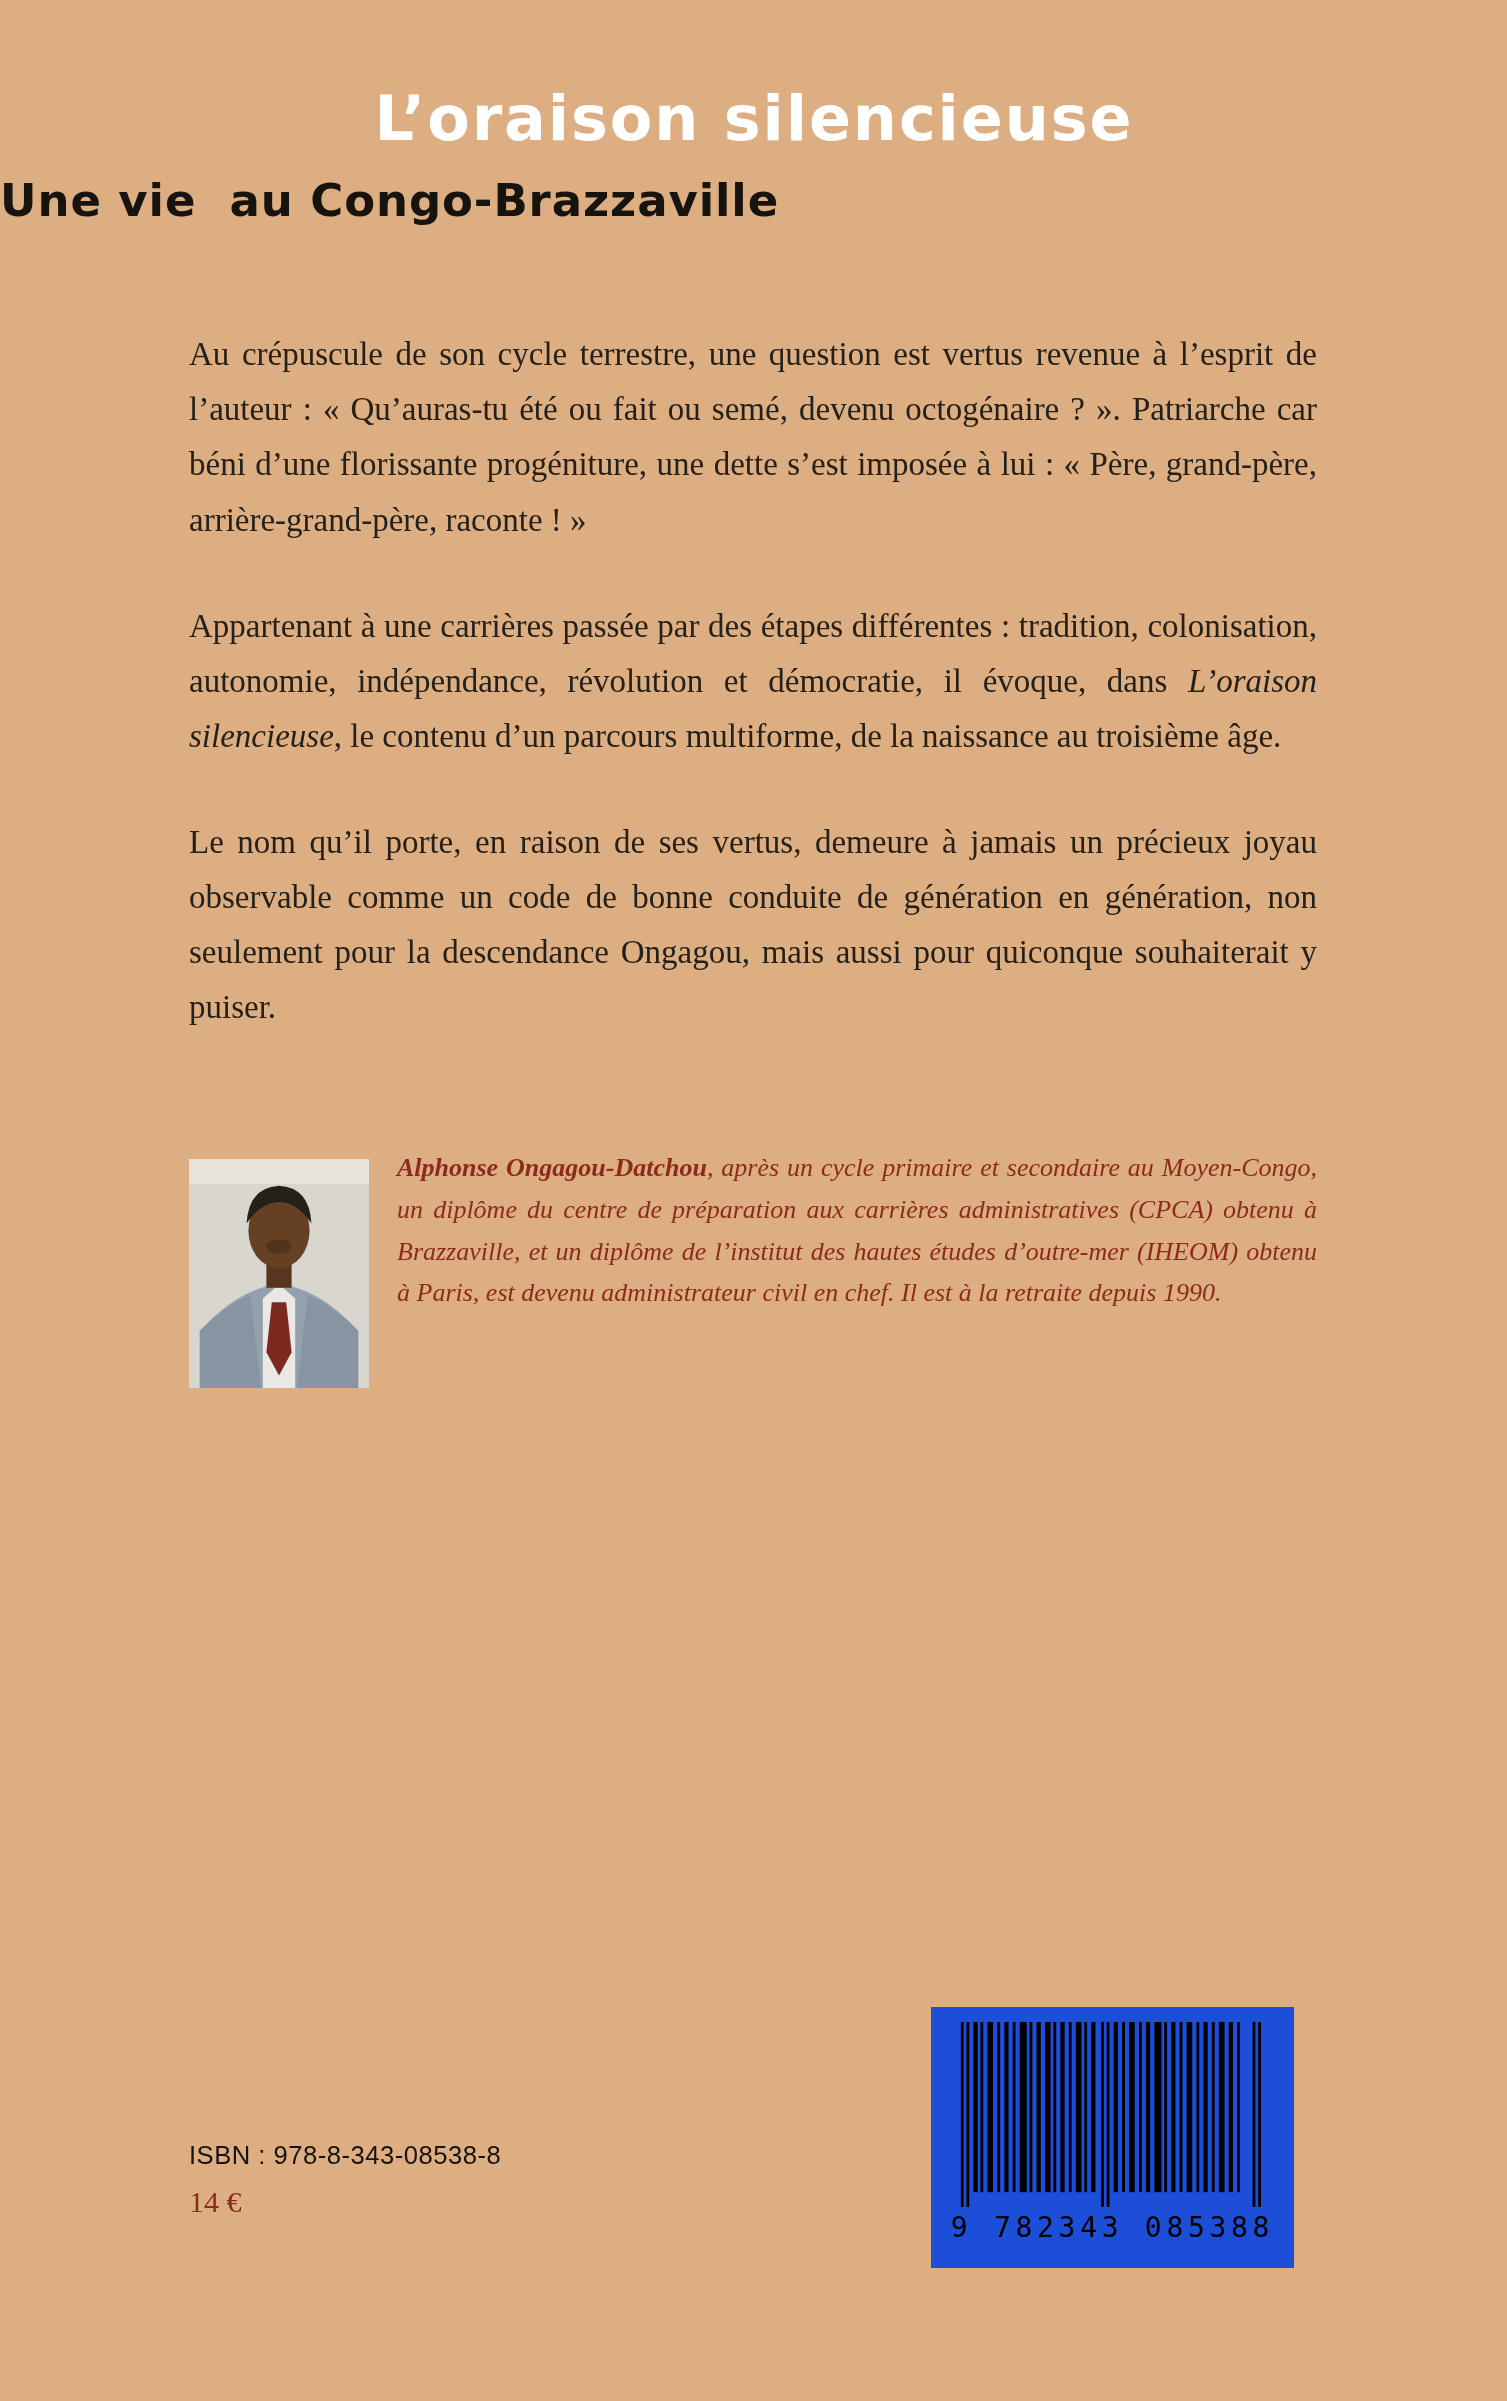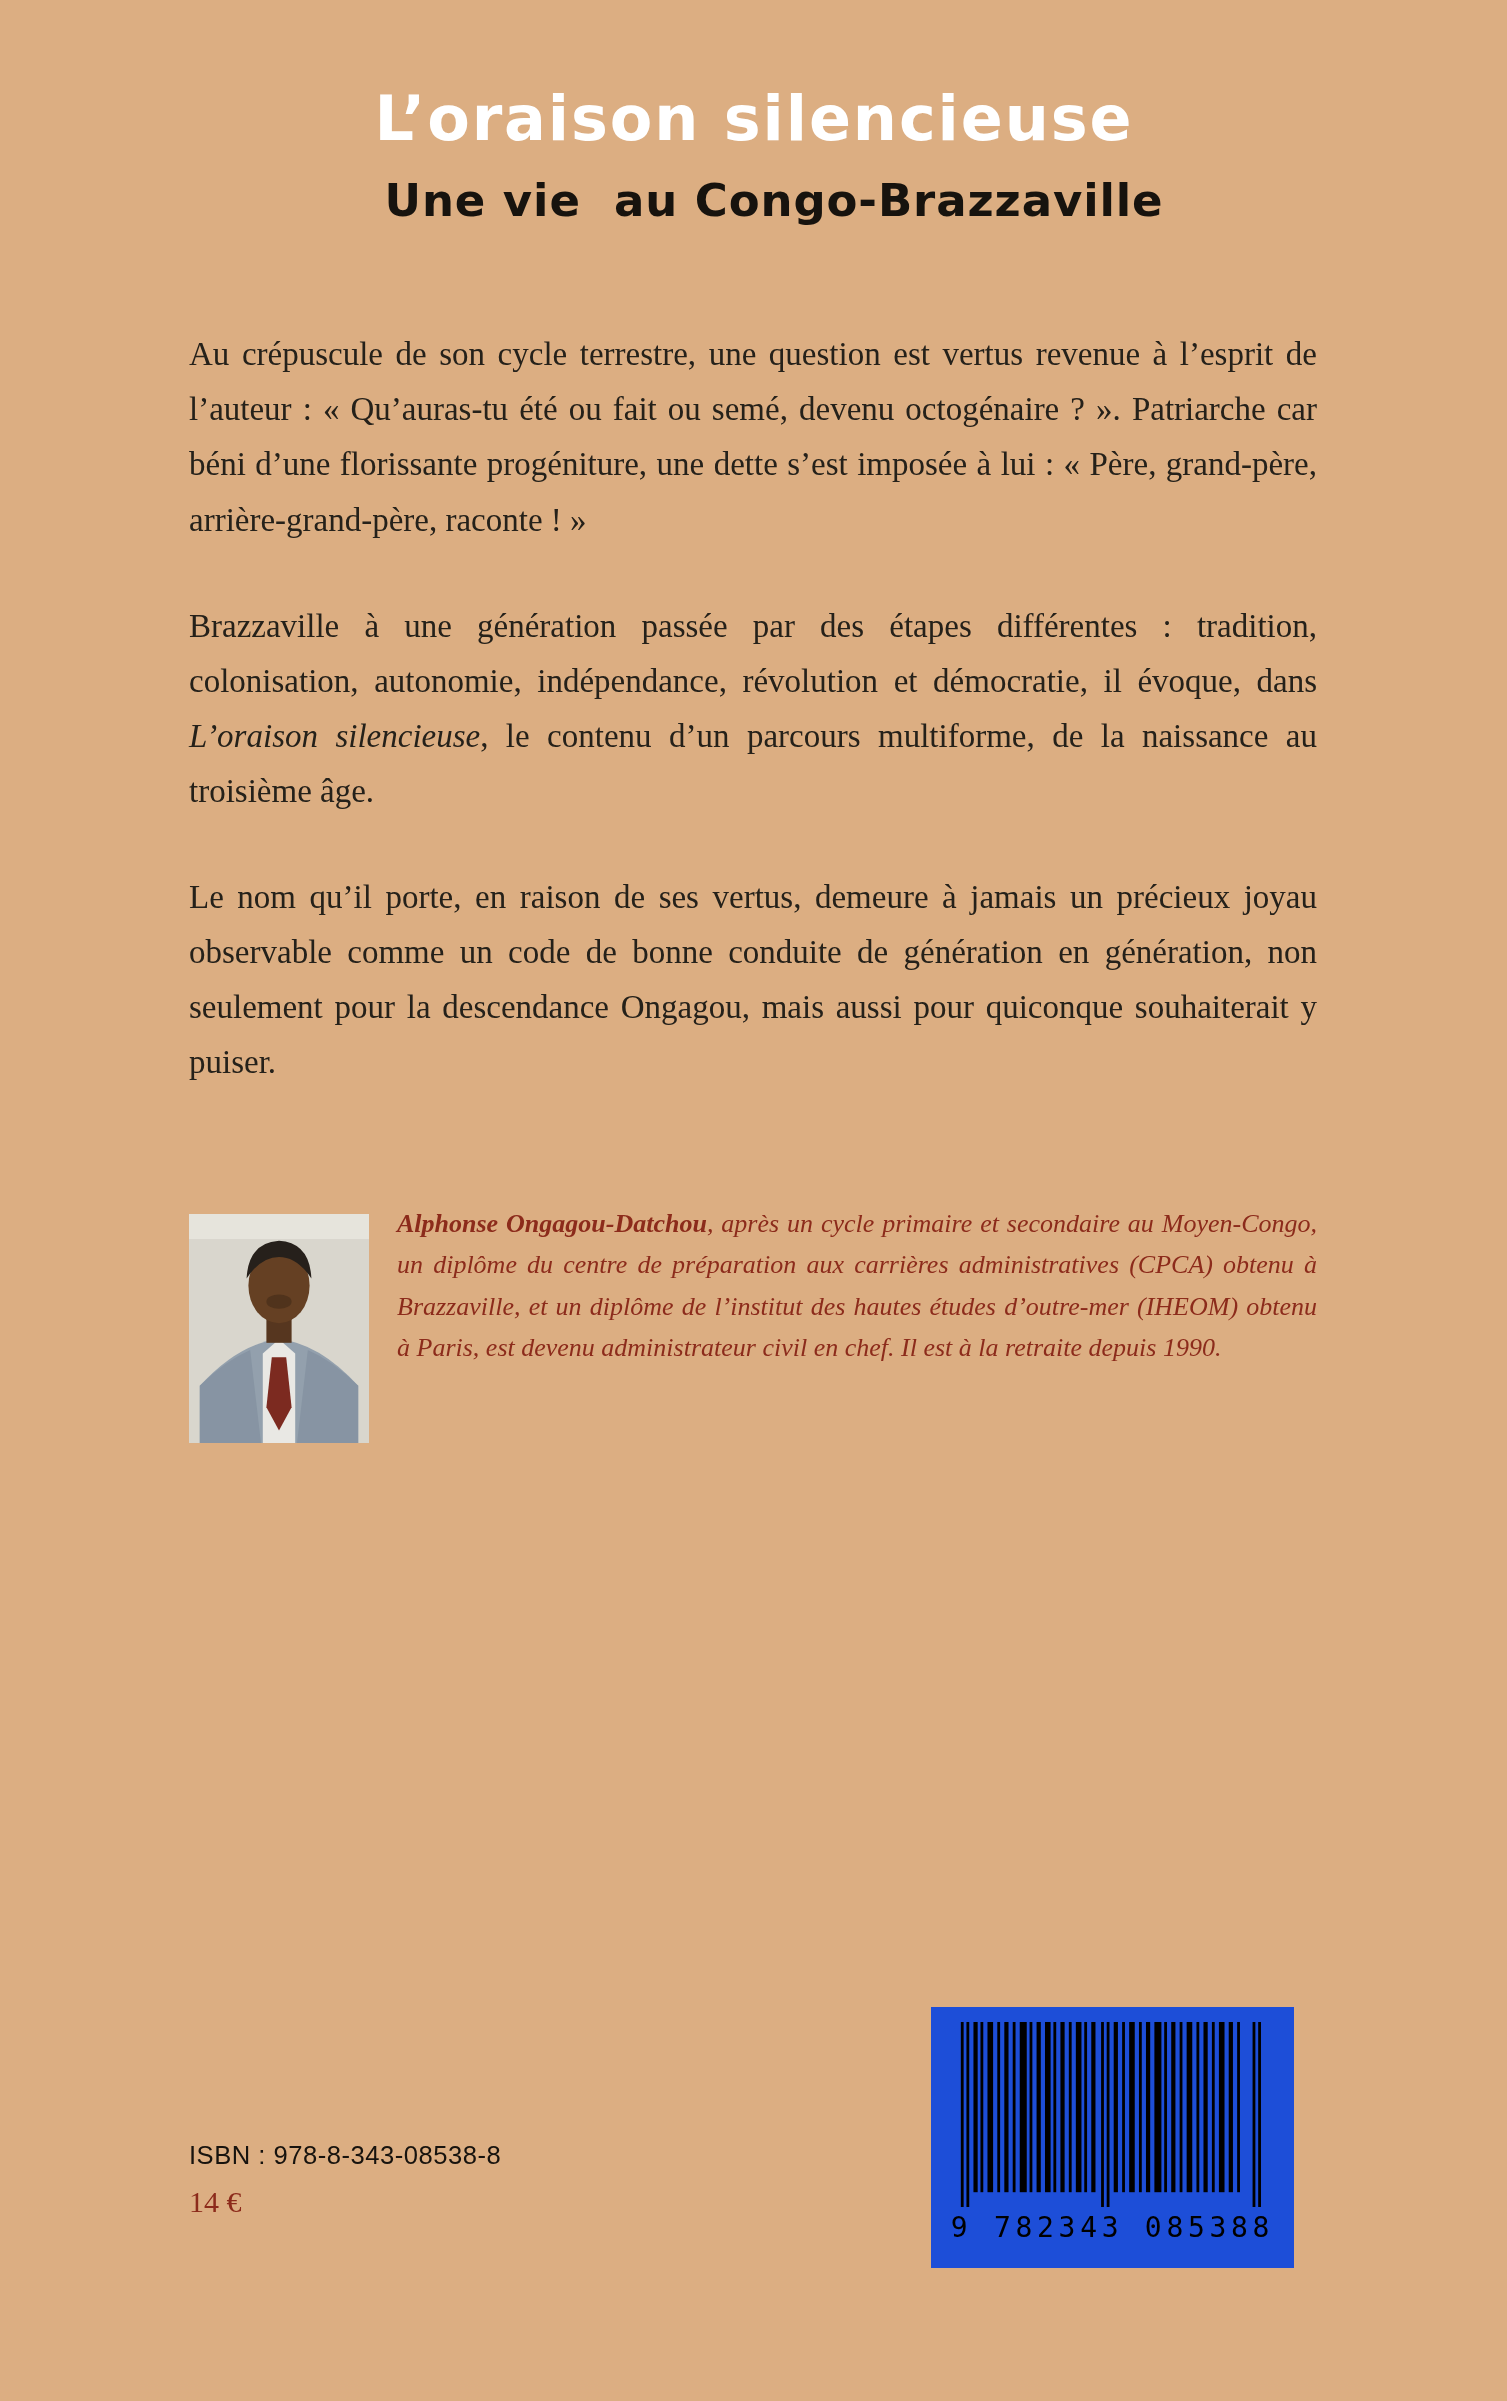--- a/index.html
+++ b/index.html
@@ -16,29 +16,28 @@
     text-align:center;
     padding-top:85px;
     font-family:"DejaVu Sans", sans-serif;
     font-weight:700;
     font-size:62px;
     line-height:1.1;
     color:#ffffff;
     letter-spacing:1.9px;
   }
   .subtitle {
-    text-align:center;
+    text-align:left;
     margin-top:21px;
     font-family:"DejaVu Sans", sans-serif;
     font-weight:700;
     font-size:45px;
     color:#17130e;
     white-space:pre-wrap;
     letter-spacing:0.9px;
-    padding-left:40px;
   }
 
   .synopsis { margin:100px 191px 0 189px; }
   .synopsis p {
     font-size:33px;
     line-height:1.67;
     text-align:justify;
     color:#25211a;
     margin-bottom:51px;
   }
@@ -102,21 +101,21 @@
 </head>
 <body>
 
 <div class="cover">
 
   <h1 class="title">L’oraison silencieuse</h1>
   <h2 class="subtitle">Une vie  au Congo-Brazzaville</h2>
 
   <div class="synopsis">
     <p>Au crépuscule de son cycle terrestre, une question est vertus revenue à l’esprit de l’auteur : « Qu’auras-tu été ou fait ou semé, devenu octogénaire ? ». Patriarche car béni d’une florissante progéniture, une dette s’est imposée à lui : « Père, grand-père, arrière-grand-père, raconte ! »</p>
-    <p><span>Brazzaville à une génération passée par des étapes différentes : tradition, colonisation, autonomie, indépendance, révolution et démocratie, il évoque, dans </span><em>L’oraison silencieuse</em><span>, le contenu d’un parcours multiforme, de la naissance au troisième âge.</span></p>
+    <p><span>Appartenant à une carrières passée par des étapes différentes : tradition, colonisation, autonomie, indépendance, révolution et démocratie, il évoque, dans </span><em>L’oraison silencieuse</em><span>, le contenu d’un parcours multiforme, de la naissance au troisième âge.</span></p>
     <p>Le nom qu’il porte, en raison de ses vertus, demeure à jamais un précieux joyau observable comme un code de bonne conduite de génération en génération, non seulement pour la descendance Ongagou, mais aussi pour quiconque souhaiterait y puiser.</p>
   </div>
 
   <div class="bio">
     <svg class="bio-photo" viewBox="0 0 100 128" preserveAspectRatio="none" aria-hidden="true">
       <rect width="100" height="128" fill="#d9d6cd"></rect>
       <rect x="0" y="0" width="100" height="14" fill="#e6e4dc"></rect>
       <path d="M6 128 L6 96 Q28 72 50 70 Q72 72 94 96 L94 128 Z" fill="#93a0ad"></path>
       <path d="M6 128 L6 96 Q20 82 34 76 L40 128 Z" fill="#8794a3"></path>
       <path d="M94 128 L94 96 Q80 82 66 76 L60 128 Z" fill="#8794a3"></path>

